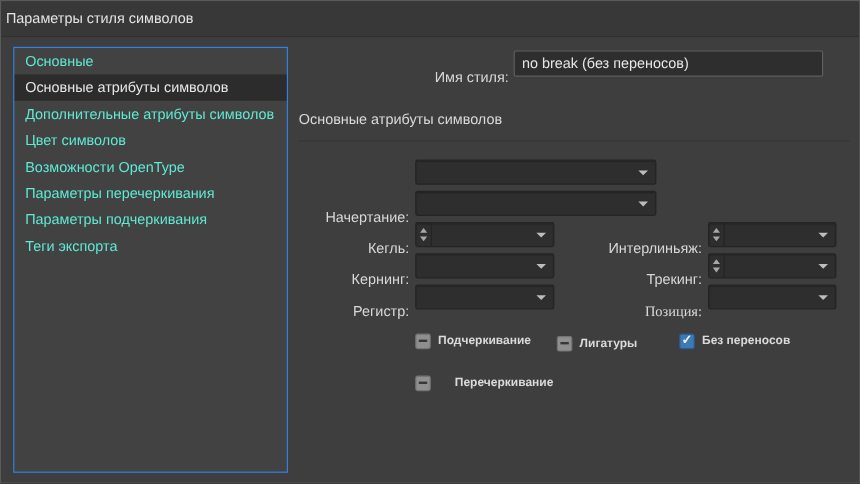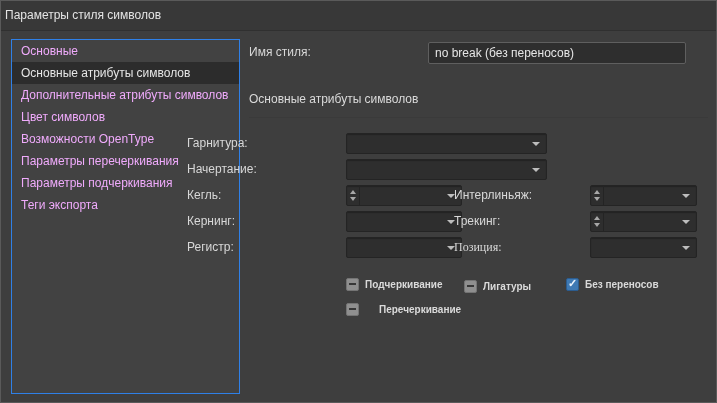--- a/index.html
+++ b/index.html
@@ -16,26 +16,26 @@
   }
   .content { position:absolute; top:30px; left:0; right:0; bottom:0; background:#3e3e3e; }
 
   
   .sidebar {
     position:absolute; left:10px; top:8px; width:229px; height:355px;
     background:#424242; border:1px solid #2f80e7; overflow:hidden;
   }
   .side-item {
     height:22px; line-height:22px; padding:0 9px; font-size:12px;
-    color:#f0abfc; white-space:nowrap; cursor:default;
+    color:#5eead4; white-space:nowrap; cursor:default;
   }
   .side-item.selected { background:#2c2c2c; color:#e6e6e6; }
 
   
-  .label { position:absolute; text-align:left; color:#d8d8d8; height:21px; line-height:21px; white-space:nowrap; }
+  .label { position:absolute; text-align:right; color:#d8d8d8; height:21px; line-height:21px; white-space:nowrap;margin-top:12px; }
   .section-title { position:absolute; color:#dadada; white-space:nowrap; }
 
   
   .text-input {
     position:absolute; height:22px; background:#2e2e2e; border:1px solid #5f5f5f;
     border-radius:2px; color:#e6e6e6; font-size:12px; padding:4px 6px;
     font-family:inherit; outline:none;
   }
 
   .divider { position:absolute; height:1px; background:#2c2c2c; border-bottom:1px solid rgba(255,255,255,0.07); }
@@ -92,21 +92,20 @@
     </div>
 
     <div class="label" style="left:248px; top:11px; width:175px;">Имя стиля:</div>
     <input class="text-input" style="left: 427px; top: 11px; width: 258px;" value="no break (без переносов)">
 
 
     <div class="section-title" style="left:248px; top:61px;">Основные атрибуты символов</div>
 
     <div class="divider" style="left:248px; top:86px; width:459px;"></div>
 
-    <div class="label" style="left:186px; top:102px; width:154px;">Гарнитура:</div>
     <div class="field" style="left:345px; top:102px; width:201px;">
       <span class="val"></span>
       <span class="chev"></span>
     </div>
 
     <div class="label" style="left:186px; top:128px; width:154px;">Начертание:</div>
     <div class="field" style="left:345px; top:128px; width:201px;">
       <span class="val"></span>
       <span class="chev"></span>
     </div>
@@ -167,19 +166,19 @@
     <div class="check" style="left:463px; top:248px;">
       <span class="box mixed"></span>
       <span class="cb-label">Лигатуры</span>
     </div>
 
     <div class="check" style="left:565px; top:246px;">
       <span class="box checked"></span>
       <span class="cb-label">Без переносов</span>
     </div>
 
-    <div class="check" style="left:345px; top:271px;gap:20px;">
+    <div class="check" style="left:345px; top:281px;gap:20px;">
       <span class="box mixed"></span>
       <span class="cb-label">Перечеркивание</span>
     </div>
 
   </div>
 </div>
 
 </body></html>

